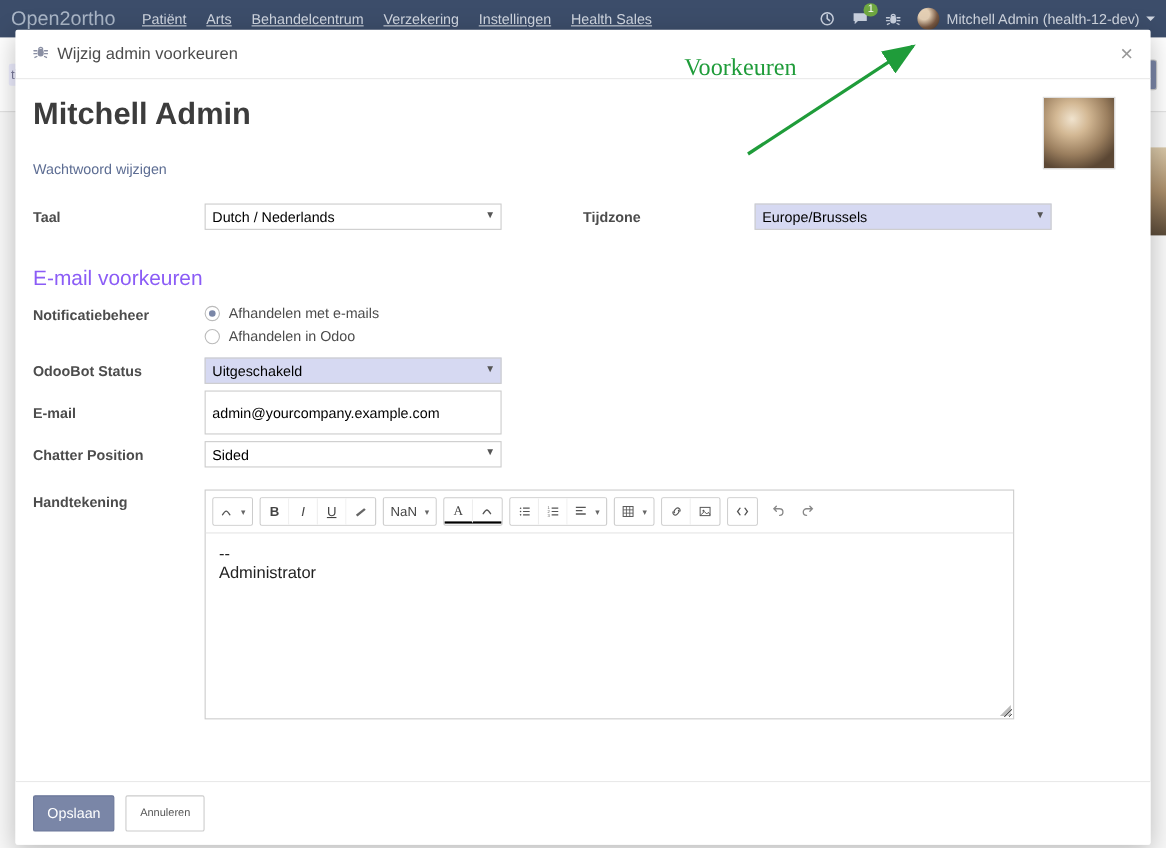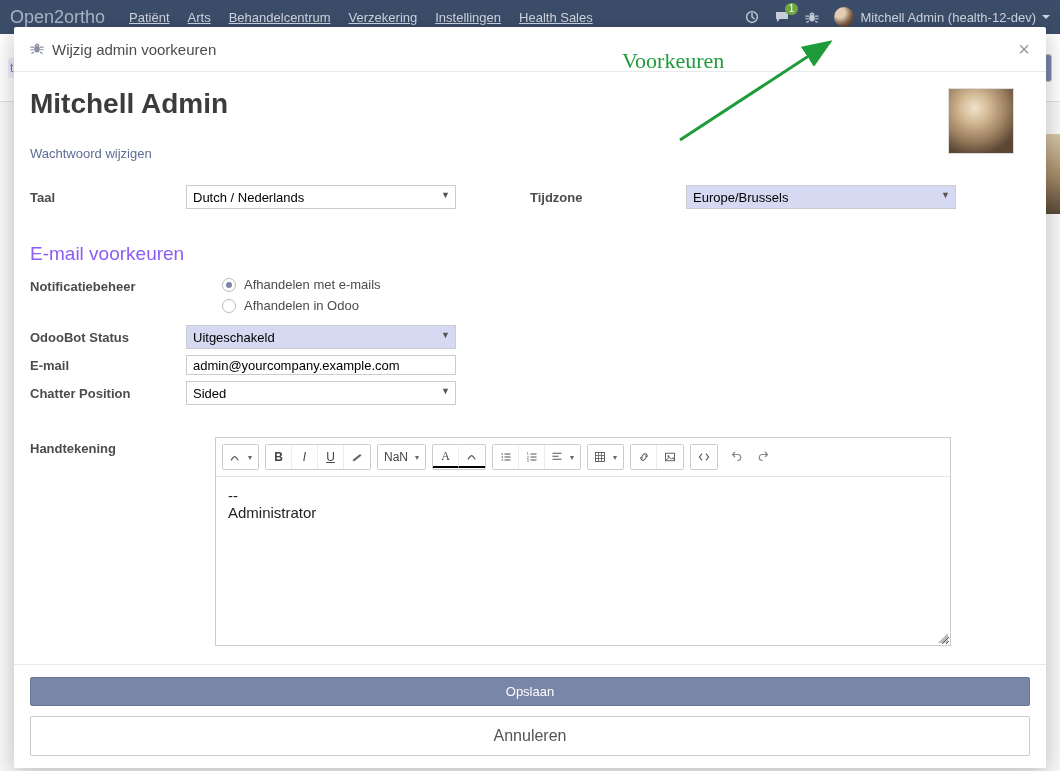--- a/index.html
+++ b/index.html
@@ -120,21 +120,21 @@
     content:"▼";
     position:absolute;
     right:6px; top:5px;
     font-size:9px;
     color:#555;
     pointer-events:none;
   }
   .highlight { background:#d6d9f2 !important; }
   .input {
     width:270px;
-    height:20px;
+    height:40px;
     border:1px solid #ccc;
     font-size:13px;
     padding:2px 6px;
     cursor:text;
   }
 
   .section-title {
     color:#8b5cf6;
     font-size:19px;
     font-weight:400;
@@ -189,29 +189,28 @@
     border-right:10px solid #bbb;
     border-top:10px solid transparent;
   }
 
   .modal-footer {
     border-top:1px solid #e9e9e9;
     padding:12px 16px;
     display:flex;
     gap:10px;
     background:#fff;
-    flex-direction:column;
   }
   .btn-primary {
     background:#7a86a7; color:#fff; border:1px solid #6b7799;
     padding:6px 12px; border-radius:2px; cursor:pointer; font-size:13px;
   }
   .btn-secondary {
     background:#fff; color:#555; border:1px solid #ccc;
-    padding:10px 12px; border-radius:2px; cursor:pointer; font-size:16px;
+    padding:10px 12px; border-radius:2px; cursor:pointer; font-size:10px;
   }
 
   
   .annotation {
     position:absolute;
     pointer-events:none;
     z-index: 50;
   }
   .annotation-text {
     position:absolute;
@@ -316,21 +315,21 @@
           <select class="select highlight">
             <option>Europe/Brussels</option>
           </select>
         </span>
       </div>
     </div>
 
     <div class="section-title">E-mail voorkeuren</div>
 
     <div class="form-row" style="margin-top:10px; align-items:flex-start;">
-      <div class="form-col" style="align-items:flex-end;gap:36px;">
+      <div class="form-col" style="align-items:flex-end;">
         <div class="form-label top">Notificatiebeheer</div>
         <div>
           <div class="radio-row">
             <span class="radio checked"></span>
             <span>Afhandelen met e-mails</span>
           </div>
           <div class="radio-row" style="margin-top:6px;">
             <span class="radio"></span>
             <span>Afhandelen in Odoo</span>
           </div>
@@ -360,21 +359,21 @@
       <div class="form-col">
         <div class="form-label">Chatter Position</div>
         <span class="select-wrap">
           <select class="select">
             <option>Sided</option>
           </select>
         </span>
       </div>
     </div>
 
-    <div class="form-row" style="margin-top:32px; align-items:flex-start;gap:29px;">
+    <div class="form-row" style="margin-top:20px; align-items:flex-start;">
       <div class="form-label top">Handtekening</div>
       <div class="editor">
         <div class="toolbar">
           <div class="btn-group">
             <div class="tool-btn wide">
               <svg viewBox="0 0 16 16" width="12" height="12">
                   <path d="M3 12c4-6 5-6 9 0" stroke="#555" stroke-width="1.6" fill="none" stroke-linecap="round"></path>
                 </svg>
               <span class="dd">▾</span>
             </div>

